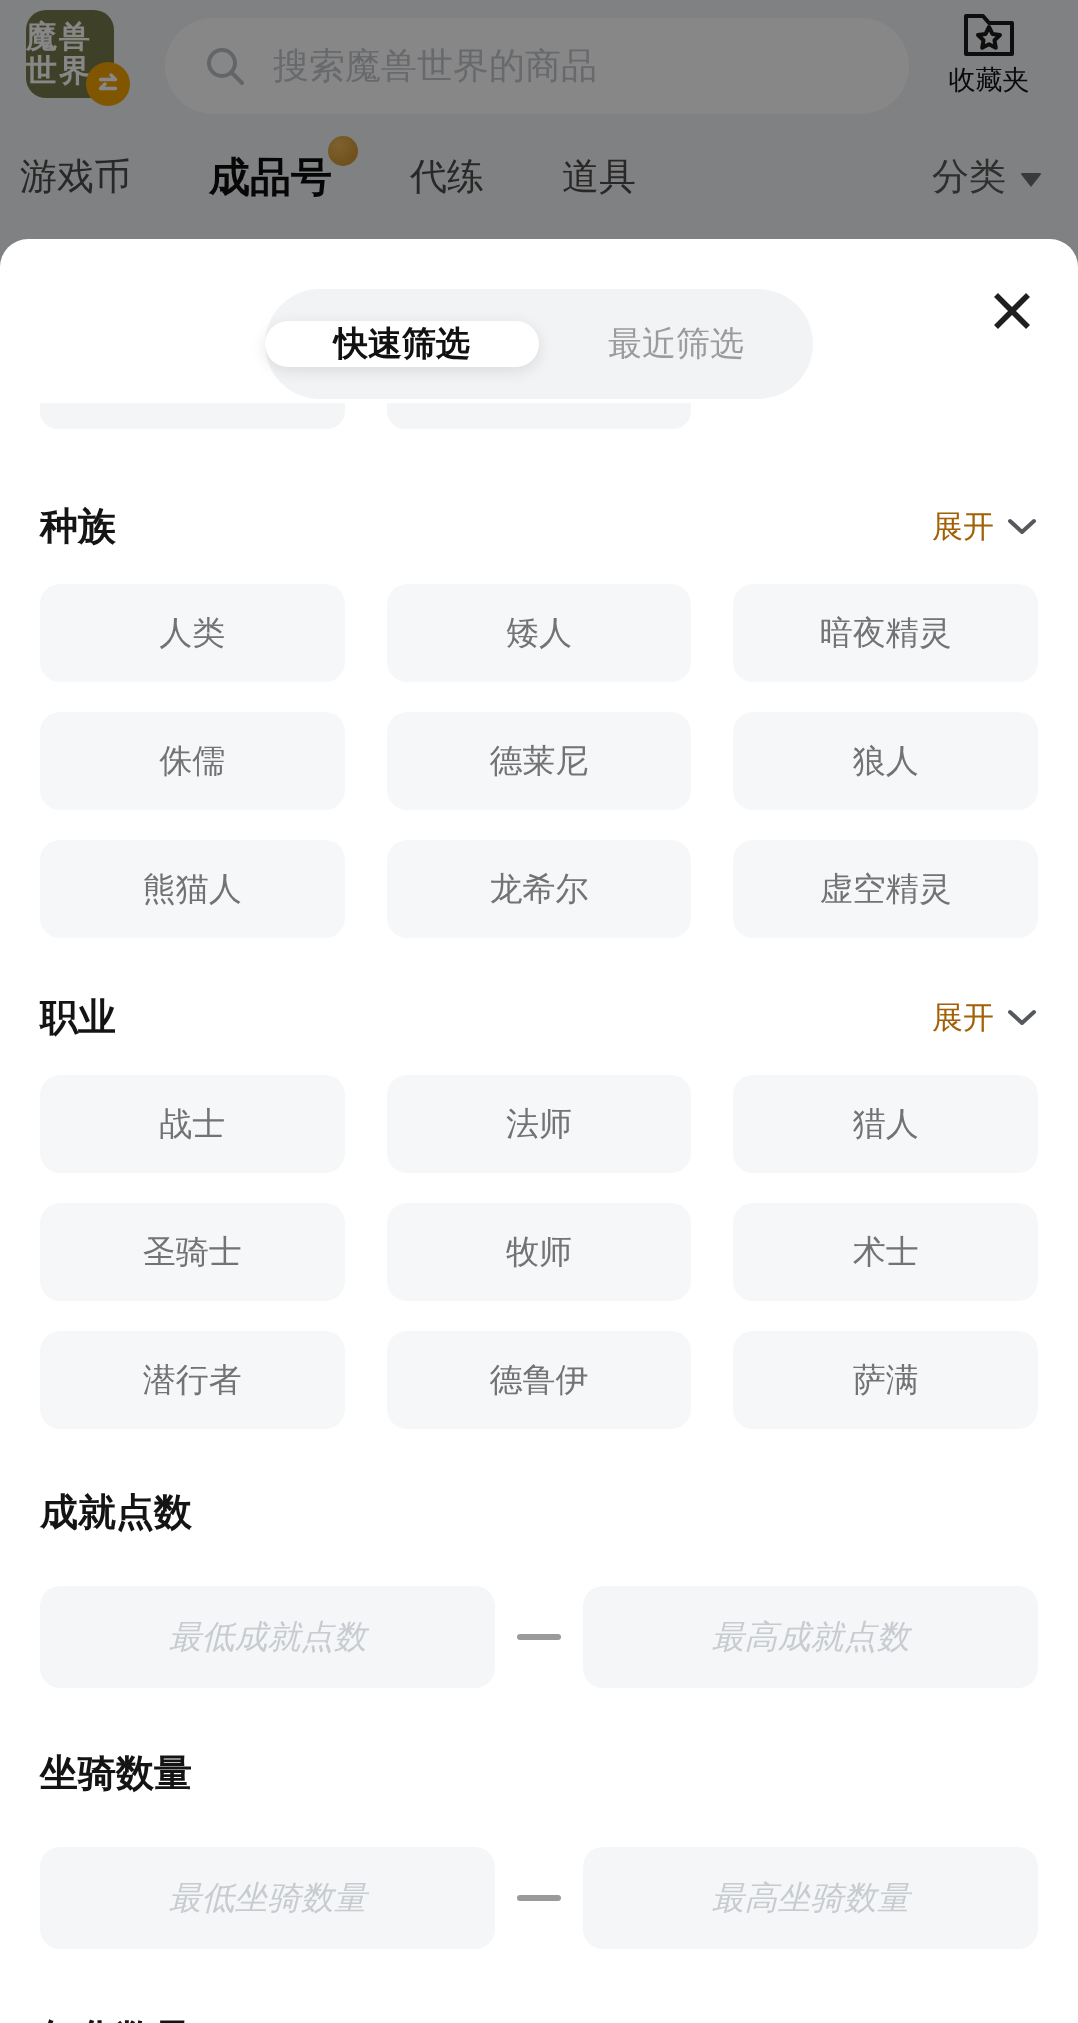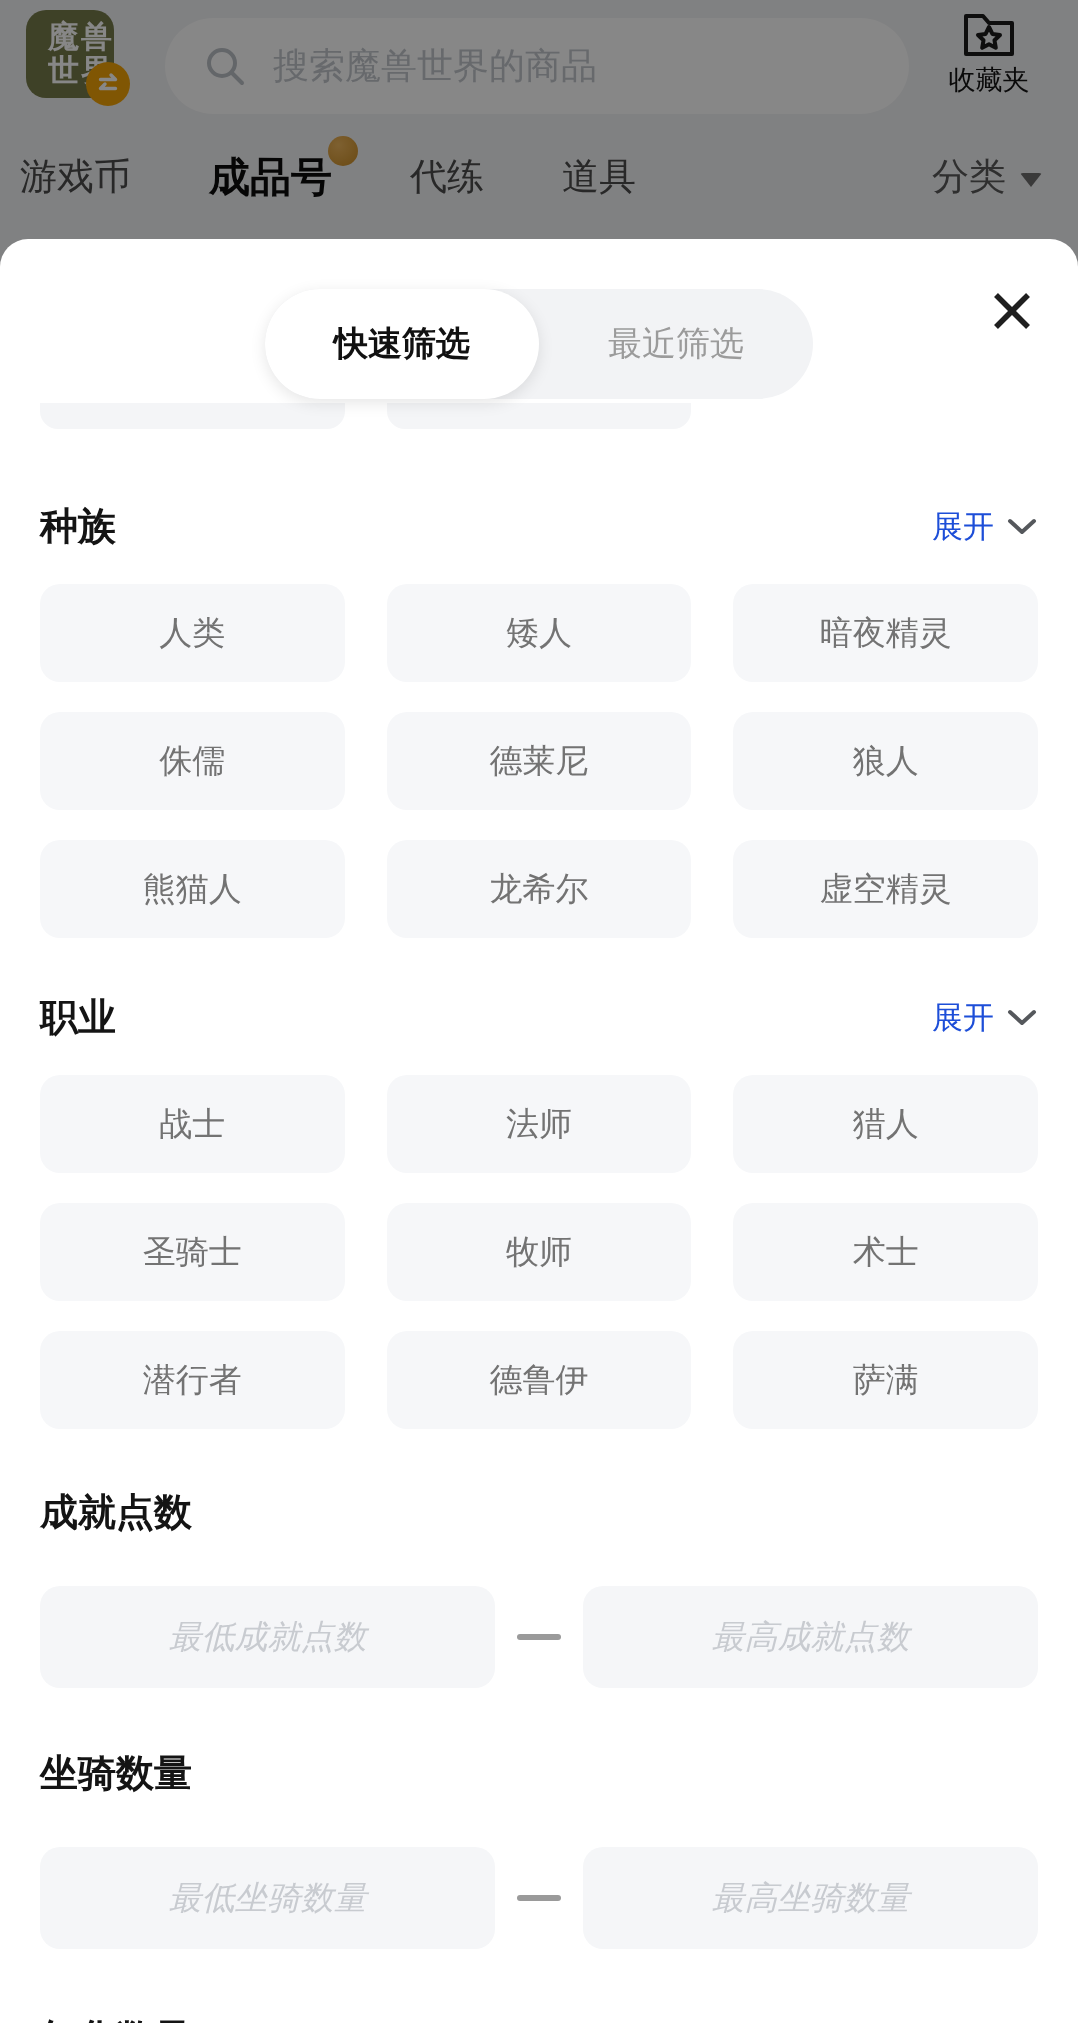--- a/index.html
+++ b/index.html
@@ -8,21 +8,21 @@
   .screen {
     position:relative; width:1078px; height:2023px;
     background:#f2f3f5; overflow:hidden; margin:0 auto;
   }
 
   
   .app-header { position:absolute; inset:0; }
   .logo {
     position:absolute; left:26px; top:10px; width:88px; height:88px;
     background:#767b4b; border-radius:20px; color:#fff;
-    display:flex; flex-direction:column; align-items:flex-end; justify-content:center;
+    display:flex; flex-direction:column; align-items:flex-start; justify-content:center;
     font-size:31px; font-weight:700; line-height:34px; letter-spacing:2px;
   }
   .logo-badge {
     position:absolute; right:-16px; bottom:-8px; width:44px; height:44px;
     border-radius:50%; background:#f2a307; display:flex; align-items:center; justify-content:center;
   }
   .search-bar {
     position:absolute; left:165px; top:18px; width:744px; height:96px;
     background:#ffffff; border-radius:48px;
     display:flex; align-items:center; padding:0 30px 0 38px;font-family:Liberation Serif, serif;
@@ -62,41 +62,42 @@
   
   .modal {
     position:absolute; left:0; right:0; top:239px; bottom:0;
     background:#ffffff; border-radius:28px 28px 0 0;
   }
   .modal-header { position:relative; height:162px; }
   .seg {
     position:absolute; left:50%; transform:translateX(-50%); top:50px;
     width:548px; height:110px; background:#f2f3f5; border-radius:55px;
     display:flex;
+    align-items:center;
   }
   .seg-btn {
     flex:1; display:flex; align-items:center; justify-content:center;
     font-size:34px; color:#9b9b9b; border-radius:55px; cursor:pointer;
   }
   .seg-btn.active {
     background:#ffffff; color:#111; font-weight:700;
     box-shadow:0 4px 16px rgba(0,0,0,0.10);
   }
   .close-btn { position:absolute; right:44px; top:50px; width:44px; height:44px; cursor:pointer; }
 
   .modal-body { padding:0 40px; }
 
   .sliver-row { display:grid; grid-template-columns:1fr 1fr 1fr; column-gap:42px; margin-top:2px; }
   .sliver { height:26px; background:#f4f5f7; border-radius:0 0 18px 18px; }
 
   .section-head {
     display:flex; justify-content:space-between; align-items:center; margin-top:72px;
   }
   .section-title { font-size:38px; font-weight:700; color:#141414; }
-  .expand-btn { display:flex; align-items:center; font-size:31px; color:#1d4ed8; cursor:pointer; }
+  .expand-btn { display:flex; align-items:center; font-size:31px; color:#a16207; cursor:pointer; }
   .expand-btn svg { margin-left:12px; }
 
   .opt-grid {
     display:grid; grid-template-columns:repeat(3,1fr); gap:30px 42px; margin-top:32px;
   }
   .opt {
     height:98px; background:#f6f7f9; border-radius:20px;
     display:flex; align-items:center; justify-content:center;
     font-size:33px; color:#737373; cursor:pointer;
   }

